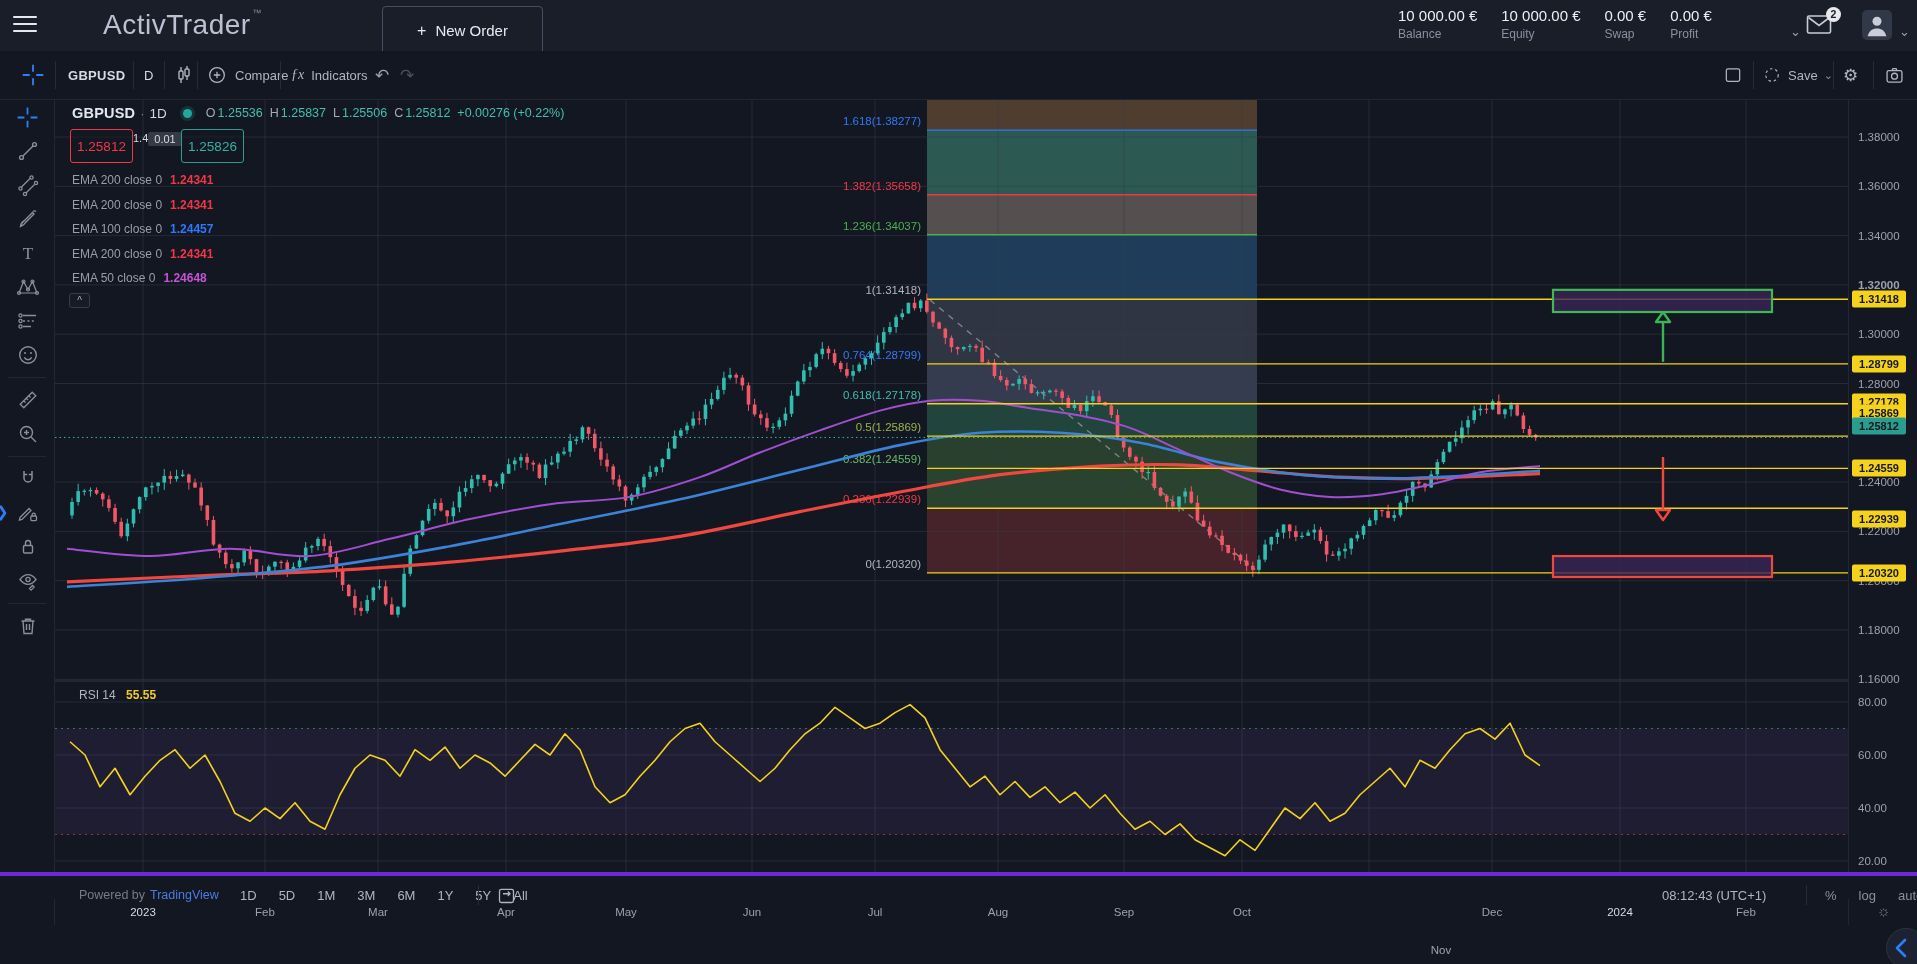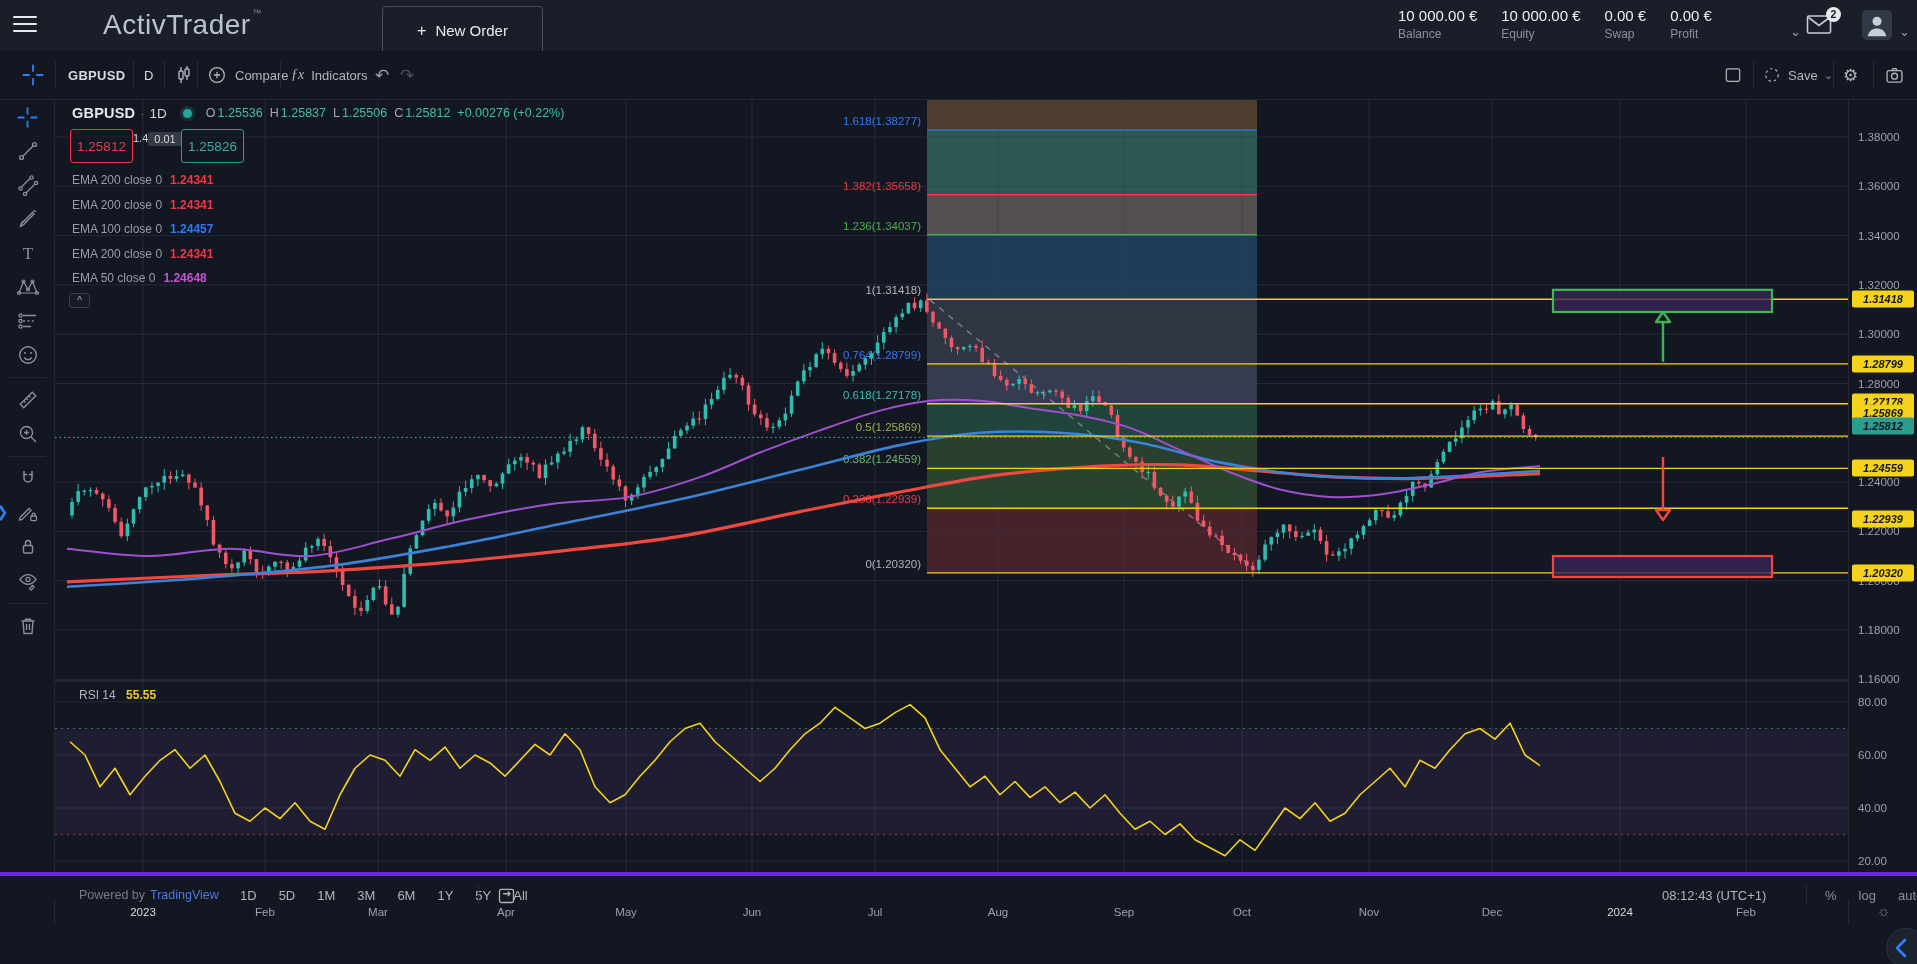--- a/index.html
+++ b/index.html
@@ -74,22 +74,22 @@
     border-radius:3px; background:#171b26; color:#b2b5be; font-size:10px; line-height:13px; text-align:center;
     cursor:pointer; pointer-events:auto; }
   #rsilegend { position:absolute; left:79px; top:688px; font-size:12px; pointer-events:auto; cursor:pointer; }
   #rsilegend .rn { color:#b2b5be; margin-right:7px; }
   #rsilegend .rv { color:#f0cf1e; font-weight:bold; }
 
   
   #priceaxis { position:absolute; left:1848px; top:100px; width:69px; height:798px; background:#131722;
     border-left:1px solid #232732; cursor:ns-resize; }
   .ptick { position:absolute; left:9px; font-size:11.5px; color:#9da1ac; transform:translateY(-50%); }
-  .pbadge { position:absolute; left:3px; width:62px; height:17px; border-radius:2px; font-size:11px; font-weight:bold;
-    color:#131722; text-align:center; line-height:17px; transform:translateY(-50%);font-style:italic; }
+  .pbadge { position:absolute; left:3px; width:54px; height:17px; border-radius:2px; font-size:11px; font-weight:bold;
+    color:#131722; text-align:center; line-height:17px; transform:translateY(-50%); }
   #timeaxis { position:absolute; left:55px; top:898px; width:1793px; height:27px; background:#131722;
     border-top:1px solid #232732; cursor:ew-resize; }
   .ttick { position:absolute; top:0; line-height:26px; font-size:11.5px; color:#9da1ac; transform:translateX(-50%); }
   .ttick.year { color:#d7dae2; }
   #axiscorner { position:absolute; left:1848px; top:898px; width:69px; height:27px; background:#131722;
     border-left:1px solid #232732; border-top:1px solid #232732; color:#787b86; }
   #axiscorner span { position:absolute; left:28px; top:3px; font-size:15px; cursor:pointer; }
 
   
   #bottombar { position:absolute; left:0; top:872px; width:1917px; height:27px; background:#131722;
@@ -942,21 +942,21 @@
   </div>
   <div id="rsilegend">
     <span class="rn">RSI 14</span>
     <span class="rv">55.55</span>
   </div>
 
   <div id="priceaxis">
       <div class="ptick" style="top: 37px;">1.38000</div>
       <div class="ptick" style="top: 86.3px;">1.36000</div>
       <div class="ptick" style="top: 135.6px;">1.34000</div>
-      <div class="ptick" style="top: 184.9px;">1.32000</div>
+      <div class="ptick" style="top: 184.9px; font-weight: bold;">1.32000</div>
       <div class="ptick" style="top: 234.2px;">1.30000</div>
       <div class="ptick" style="top: 283.5px;">1.28000</div>
       <div class="ptick" style="top: 382.1px;">1.24000</div>
       <div class="ptick" style="top: 431.4px;">1.22000</div>
       <div class="ptick" style="top: 480.7px;">1.20000</div>
       <div class="ptick" style="top: 530px;">1.18000</div>
       <div class="ptick" style="top: 579.3px;">1.16000</div>
       <div class="ptick" style="top: 602px;">80.00</div>
       <div class="ptick" style="top: 655px;">60.00</div>
       <div class="ptick" style="top: 708px;">40.00</div>
@@ -974,21 +974,21 @@
       <div class="ttick year" style="left: 88px;">2023</div>
       <div class="ttick" style="left: 210px;">Feb</div>
       <div class="ttick" style="left: 323px;">Mar</div>
       <div class="ttick" style="left: 451px;">Apr</div>
       <div class="ttick" style="left: 571px;">May</div>
       <div class="ttick" style="left: 697px;">Jun</div>
       <div class="ttick" style="left: 820px;">Jul</div>
       <div class="ttick" style="left: 943px;">Aug</div>
       <div class="ttick" style="left: 1069px;">Sep</div>
       <div class="ttick" style="left: 1187px;">Oct</div>
-      <div class="ttick" style="left: 1314px;">Nov</div>
+      <div class="ttick" style="left: 1386px; margin-top: 38px;">Nov</div>
       <div class="ttick" style="left: 1437px;">Dec</div>
       <div class="ttick year" style="left: 1565px;">2024</div>
       <div class="ttick" style="left: 1691px;">Feb</div>
     </div>
   <div id="axiscorner">
     <span>☼</span>
   </div>
 
   <footer id="bottombar">
     <div class="bbi powered" style="left:79px;">

